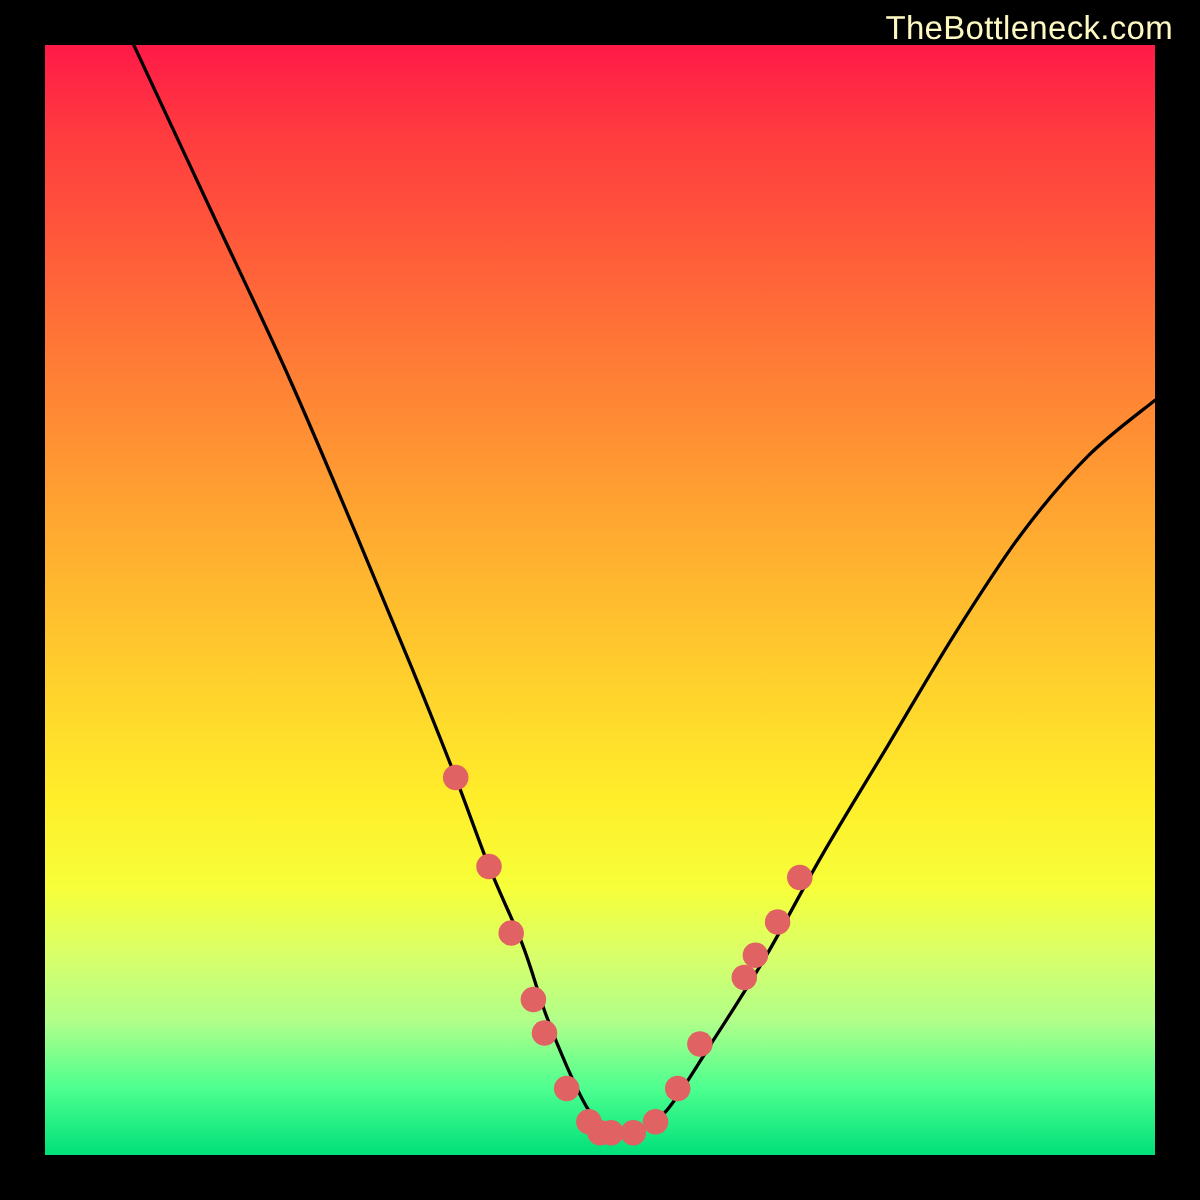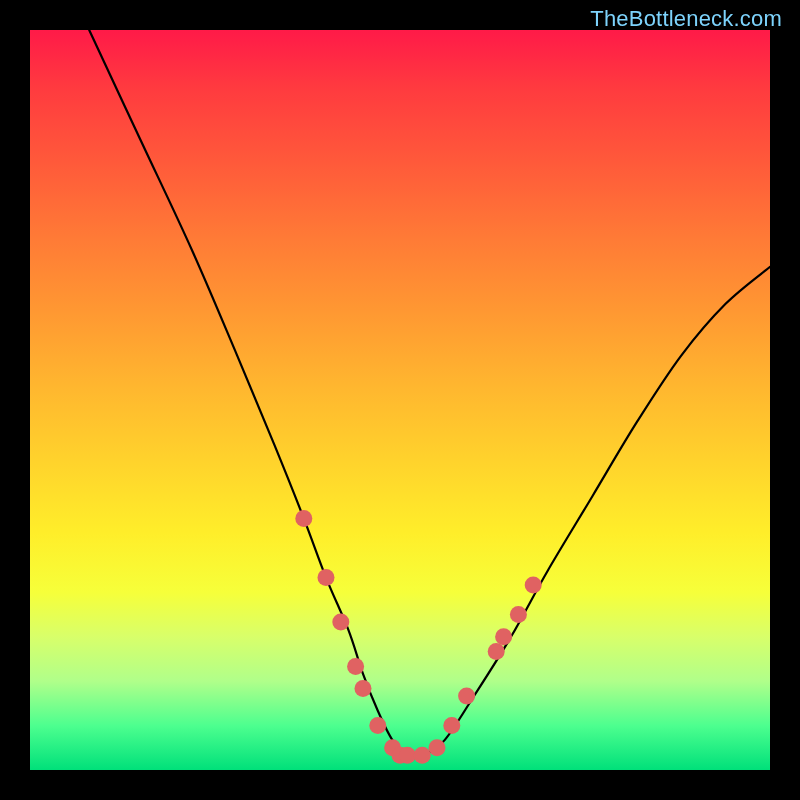--- a/index.html
+++ b/index.html
@@ -31,21 +31,21 @@
       #b0ff8a 88%,
       #4dff8f 94%,
       #00e07a 100%
     );
     box-sizing: border-box;
   }
   .watermark {
     position: absolute;
     top: 6px;
     right: 18px;
-    color: #7dd3fc;
+    color: #fef9c3;
     font-size: 22px;
     font-weight: 500;
     letter-spacing: 0.2px;
     user-select: none;
   }
   svg.curve {
     position: absolute;
     left: 0;
     top: 0;
     width: 740px;

